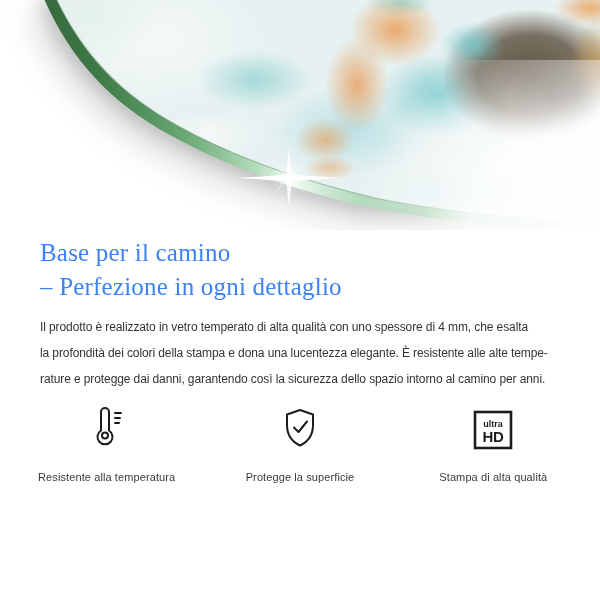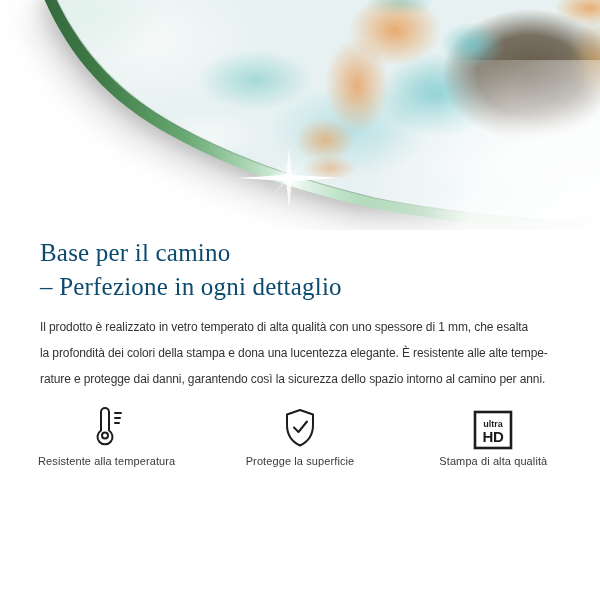--- a/index.html
+++ b/index.html
@@ -4,30 +4,30 @@
 <style>
   html,body{margin:0;padding:0;}
   body{width:600px;height:600px;background:#ffffff;overflow:hidden;
        font-family:"Liberation Sans",sans-serif;}
   .page{position:relative;width:600px;height:600px;background:#fff;}
 
   .hero{position:relative;width:600px;height:230px;overflow:hidden;background:#fff;}
   .hero svg{display:block;}
 
   .title{margin:6px 0 0 40px;font-family:"Liberation Serif","DejaVu Serif",serif;
-         font-weight:400;font-size:25px;line-height:34px;color:#0c4a6e;
+         font-weight:400;font-size:25px;line-height:34px;color:#3b82f6;
          white-space:pre;letter-spacing:.2px;}
   .desc{margin:10px 0 0 40px;font-size:12px;line-height:26px;color:#333333;
         white-space:pre;letter-spacing:-0.1px;}
 
   .features{margin:12px 10px 0;display:grid;grid-template-columns:repeat(3,1fr);
             row-gap:20px;}
   .feature{display:flex;flex-direction:column;align-items:center;}
   .icon-box{height:46px;display:flex;align-items:flex-end;justify-content:center;}
-  .feature-label{margin-top:4px;font-size:11px;line-height:14px;color:#3a3a3a;
+  .feature-label{margin-top:20px;font-size:11px;line-height:14px;color:#3a3a3a;
                  letter-spacing:.1px;}
   .hd-ultra{font:600 9px "Liberation Sans",sans-serif;}
   .hd-big{font:700 15px "Liberation Sans",sans-serif;letter-spacing:-0.3px;}
 </style>
 </head>
 <body>
 
 <div class="page">
 
   <div class="hero">
@@ -147,21 +147,21 @@
         <polygon points="289,148 292.2,178 289,208 285.8,178" fill="#ffffff" opacity="0.85"></polygon>
         <polygon points="272,161 290,177 306,195 288,179" fill="#ffffff" opacity="0.4"></polygon>
         <polygon points="306,161 288,177 272,195 290,179" fill="#ffffff" opacity="0.4"></polygon>
       </g>
     </svg>
   </div>
 
   <h1 class="title">Base per il camino
 – Perfezione in ogni dettaglio</h1>
 
-  <p class="desc">Il prodotto è realizzato in vetro temperato di alta qualità con uno spessore di 1 mm, che esalta
+  <p class="desc">Il prodotto è realizzato in vetro temperato di alta qualità con uno spessore di 4 mm, che esalta
 la profondità dei colori della stampa e dona una lucentezza elegante. È resistente alle alte tempe-
 rature e protegge dai danni, garantendo così la sicurezza dello spazio intorno al camino per anni.</p>
 
   <div class="features">
 
     <div class="feature">
       <div class="icon-box">
         <svg width="46" height="46" viewBox="0 0 46 46" fill="none" stroke="#1c1c1c" stroke-width="2" stroke-linecap="round">
           <path d="M17,8 a4,4 0 0 1 8,0 L25,26.5 a7.5,7.5 0 1 1 -8,0 Z"></path>
           <circle cx="21" cy="31.5" r="3"></circle>

